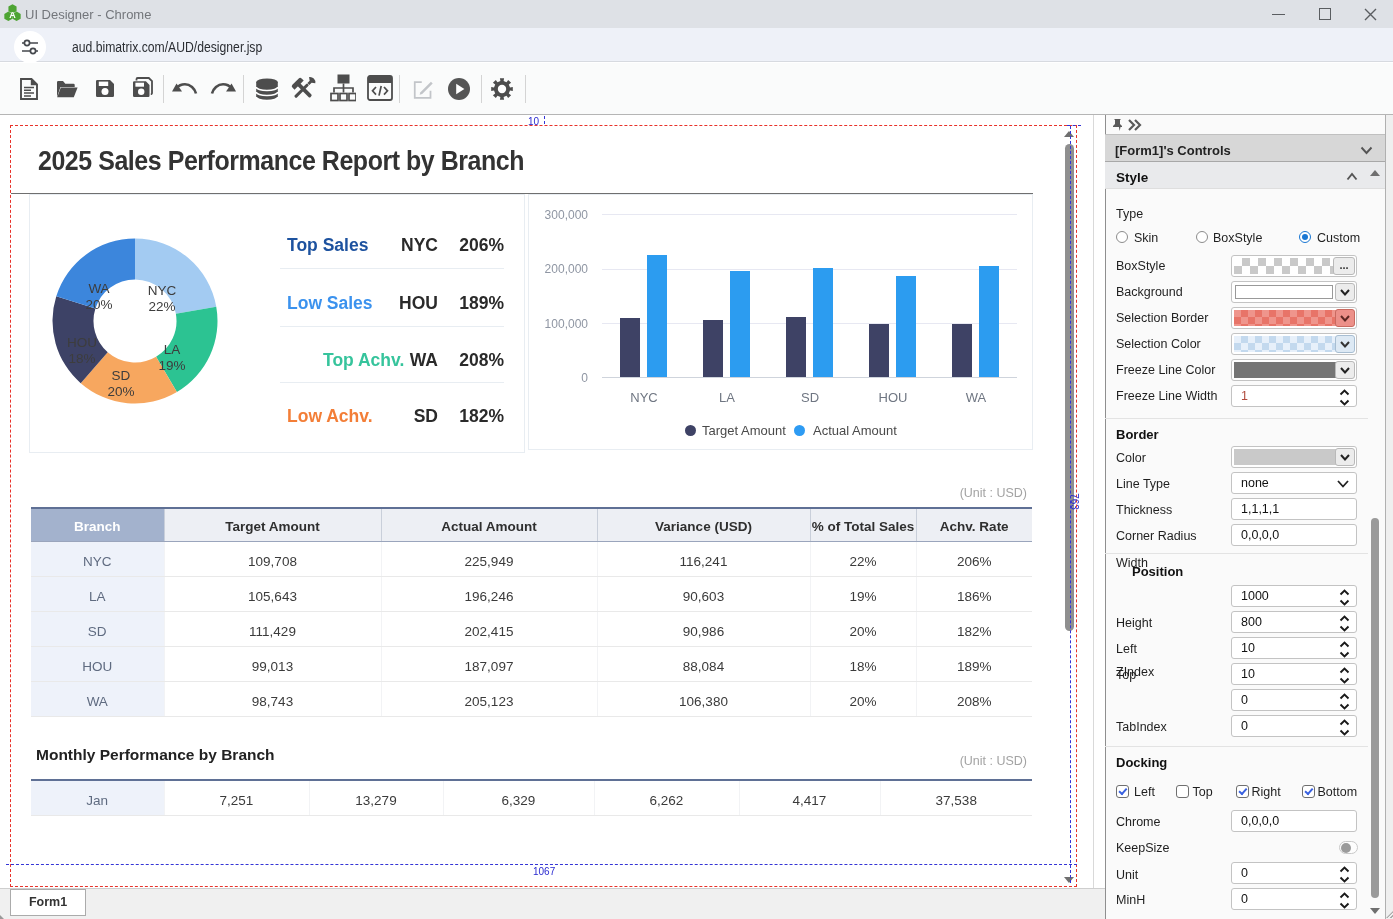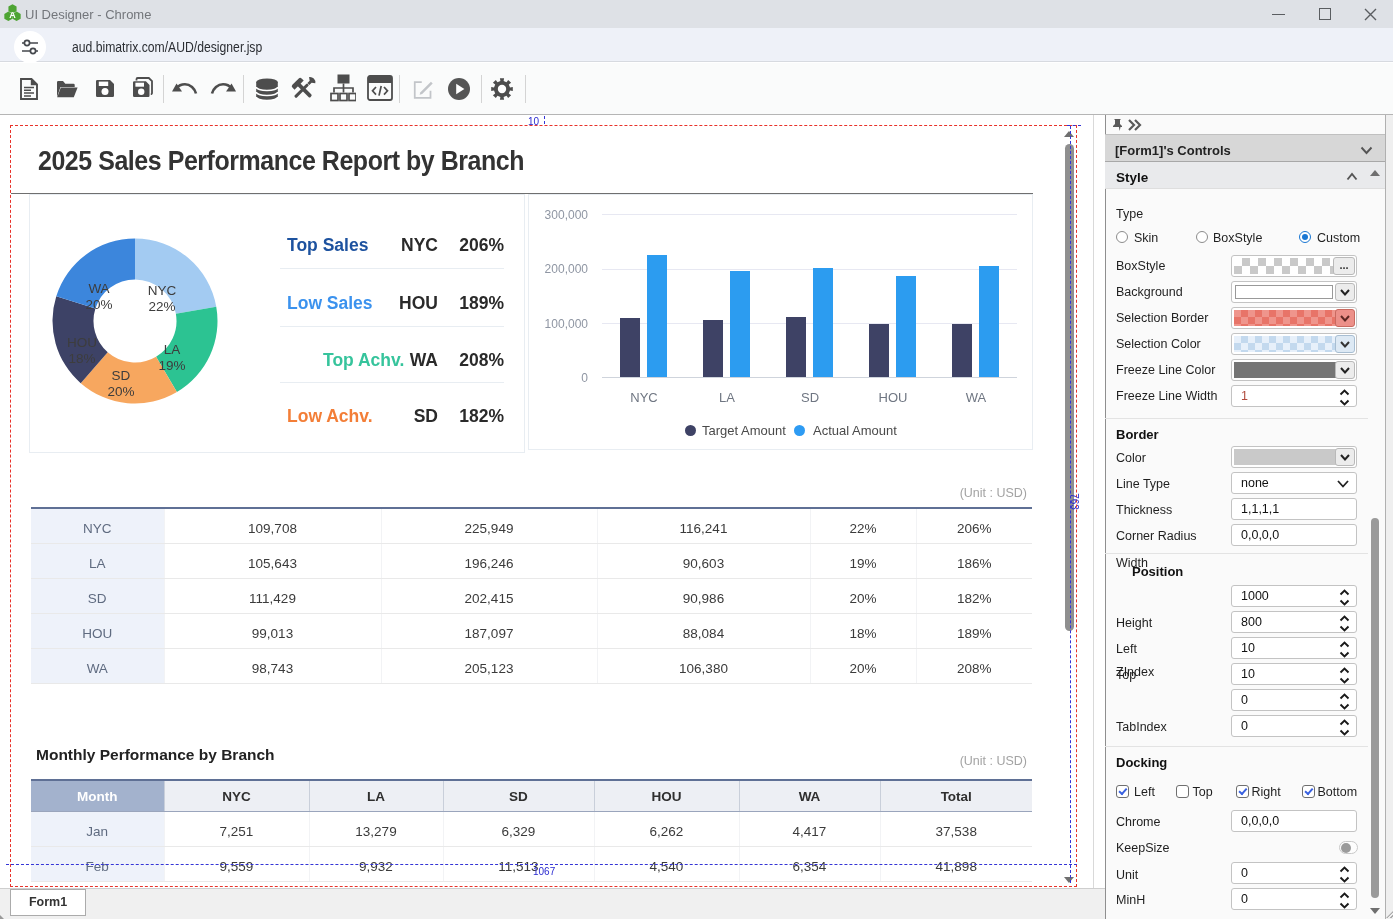--- a/index.html
+++ b/index.html
@@ -419,20 +419,28 @@
 <table class="rtab" style="top:507px;">
 <colgroup>
       <col style="width:133px">
       <col style="width:217px">
       <col style="width:216px">
       <col style="width:213px">
       <col style="width:106px">
       <col style="width:116px">
     </colgroup>
 <tbody>
+      <tr style="height:33.5px;">
+        <th class="first">Branch</th>
+        <th>Target Amount</th>
+        <th>Actual Amount</th>
+        <th>Variance (USD)</th>
+        <th>% of Total Sales</th>
+        <th>Achv. Rate</th>
+      </tr>
 <tr style="height:35px;">
         <td class="first">NYC</td>
         <td>109,708</td>
         <td>225,949</td>
         <td>116,241</td>
         <td>22%</td>
         <td>206%</td>
       </tr>
 <tr style="height:35px;">
         <td class="first">LA</td>
@@ -475,47 +483,29 @@
 <colgroup>
       <col style="width:133px">
       <col style="width:145px">
       <col style="width:134px">
       <col style="width:151px">
       <col style="width:145px">
       <col style="width:141px">
       <col style="width:152px">
     </colgroup>
 <tbody>
-      <tr style="height:31px;">
-        <th class="first">Month</th>
-        <th>NYC</th>
-        <th>LA</th>
-        <th>SD</th>
-        <th>HOU</th>
-        <th>WA</th>
-        <th>Total</th>
-      </tr>
 <tr style="height:35px;">
         <td class="first">Jan</td>
         <td>7,251</td>
         <td>13,279</td>
         <td>6,329</td>
         <td>6,262</td>
         <td>4,417</td>
         <td>37,538</td>
       </tr>
-<tr style="height:35px;">
-        <td class="first">Feb</td>
-        <td>9,559</td>
-        <td>9,932</td>
-        <td>11,513</td>
-        <td>4,540</td>
-        <td>6,354</td>
-        <td>41,898</td>
-      </tr>
 </tbody>
   </table>
 
 <div class="abs" id="redbox"></div>
 <div class="bluedashv" style="left:1070px; top:126px; height:757px;"></div>
 <div class="bluedash" style="left:6px; top:864px; width:1071px;"></div>
 <div class="bluedash" style="left:1067px; top:125px; width:14px;"></div>
 <div class="bluedashv" style="left:544px; top:116px; height:8px;"></div>
 <div class="bluelab" style="left:528px; top:116px;">10</div>
 <div class="bluelab" style="left:533px; top:866px;">1067</div>

